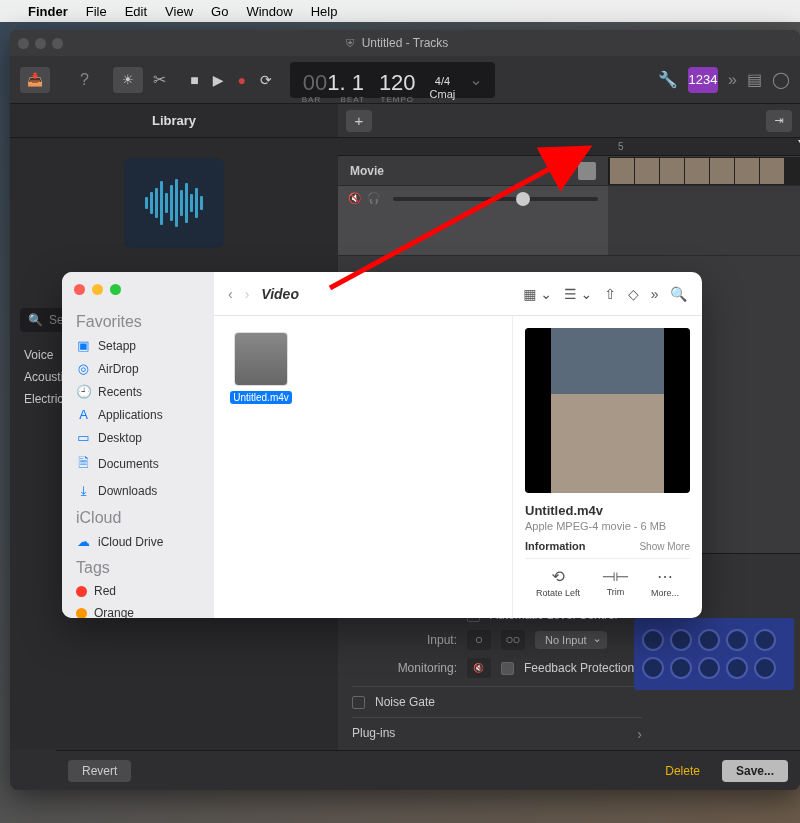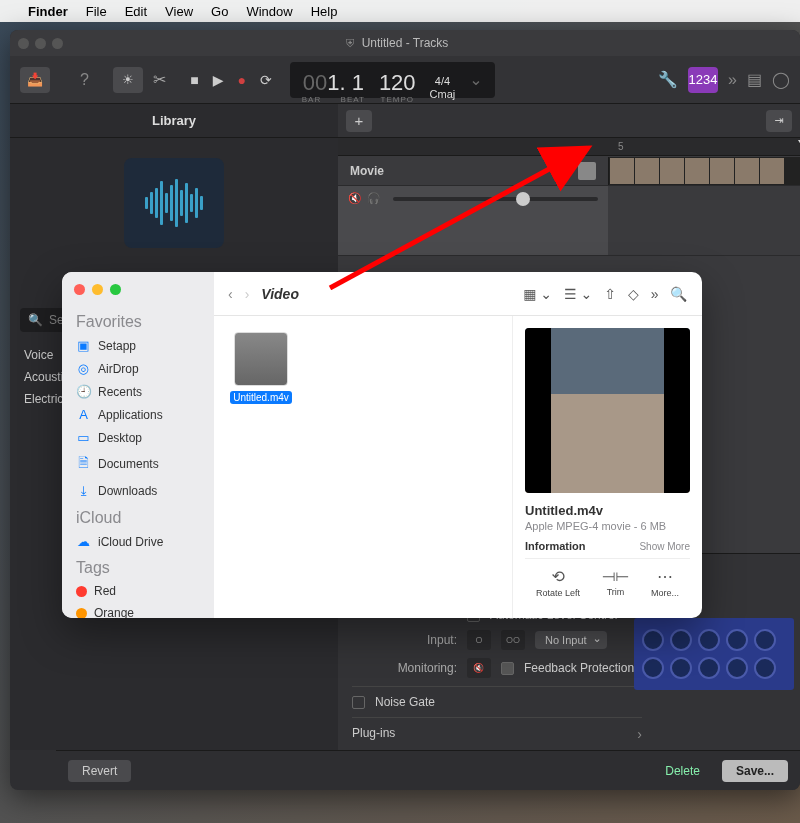--- a/index.html
+++ b/index.html
@@ -293,21 +293,21 @@
     <div class="kn2"></div>
       <div class="kn2"></div>
       <div class="kn2"></div>
       <div class="kn2"></div>
       <div class="kn2"></div>
   </div>
 
   <div class="gb-footer">
     <div class="ft-btn dark">Revert</div>
     <div style="margin-left:auto;display:flex;gap:8px">
-      <div class="ft-btn" style="color:#86efac">Delete</div>
+      <div class="ft-btn" style="color:#eab308">Delete</div>
       <div class="ft-btn light">Save...</div>
     </div>
   </div>
 </div>
 
 <div class="finder">
   <div class="fn-side">
     <div class="fn-dots">
         <div class="d r"></div>
         <div class="d y"></div>

